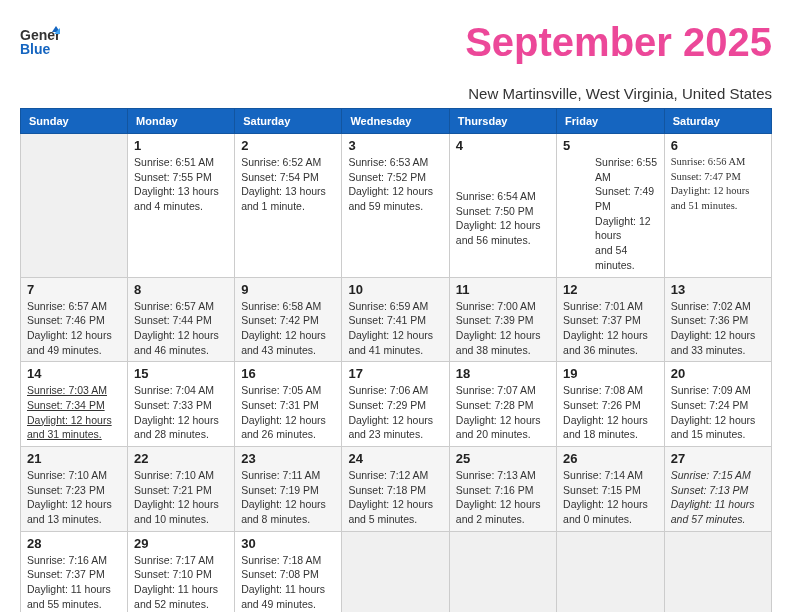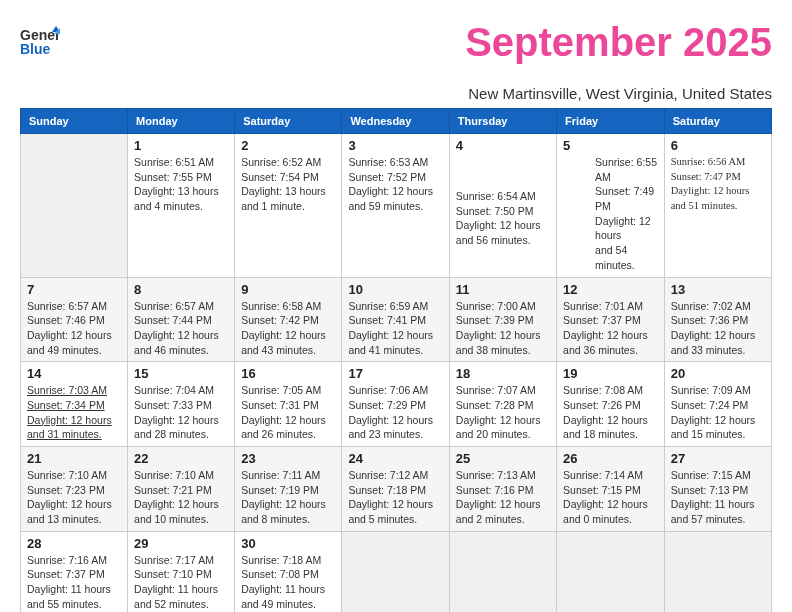--- a/index.html
+++ b/index.html
@@ -299,21 +299,21 @@
         </td>
         <td>
           <div class="day-number">26</div>
           <div class="day-info" style="white-space: pre-line;">Sunrise: 7:14 AM
 Sunset: 7:15 PM
 Daylight: 12 hours
 and 0 minutes.</div>
         </td>
         <td>
           <div class="day-number">27</div>
-          <div class="day-info" style="white-space: pre-line;">Sunrise: 7:15 AM
+          <div class="day-info" style="white-space: pre-line; font-style: italic;">Sunrise: 7:15 AM
 Sunset: 7:13 PM
 Daylight: 11 hours
 and 57 minutes.</div>
         </td>
       </tr>
       <tr>
         <td>
           <div class="day-number">28</div>
           <div class="day-info" style="white-space: pre-line;">Sunrise: 7:16 AM
 Sunset: 7:37 PM

